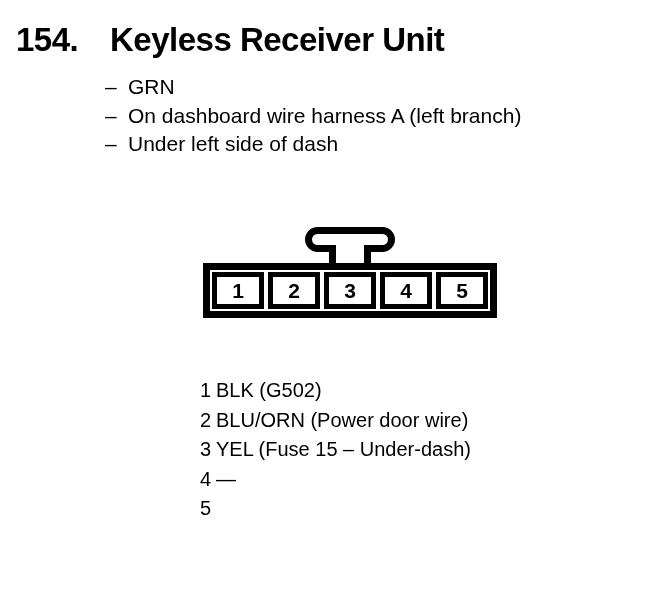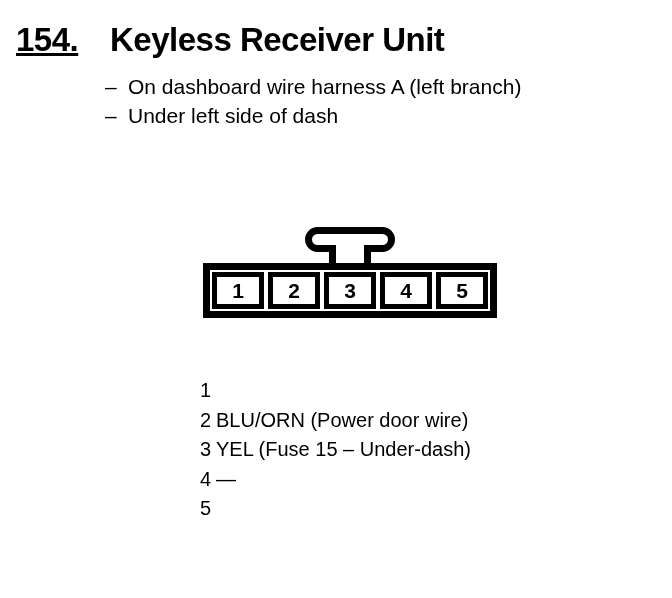--- a/index.html
+++ b/index.html
@@ -24,21 +24,20 @@
     top: 23px;
     font-size: 33px;
     font-weight: bold;
     line-height: 34px;
     white-space: nowrap;
     letter-spacing: -0.5px;
   }
   .heading-num {
     display: inline-block;
     width: 94px;
-    text-decoration: underline;
   }
 
   
   .notes {
     position: absolute;
     left: 105px;
     top: 73px;
     font-size: 21px;
     line-height: 28.5px;
     white-space: nowrap;
@@ -125,20 +124,23 @@
 <body>
 
 <div class="page">
 
   <div class="heading">
     <span class="heading-num">154.</span><span>Keyless Receiver Unit</span>
   </div>
 
   <div class="notes">
     <div class="note-line">
+      <span class="note-dash">–</span><span>GRN</span>
+    </div>
+    <div class="note-line">
       <span class="note-dash">–</span><span>On dashboard wire harness A (left branch)</span>
     </div>
     <div class="note-line">
       <span class="note-dash">–</span><span>Under left side of dash</span>
     </div>
   </div>
 
   <div class="connector">
     <div class="tab-pill"></div>
     <div class="tab-stem"></div>
@@ -157,20 +159,21 @@
       </div>
       <div class="pin-cell">
         <span>5</span>
       </div>
     </div>
   </div>
 
   <div class="legend">
     <div class="legend-row">
       <span class="legend-num">1</span>
+      <span>BLK (G502)</span>
     </div>
     <div class="legend-row">
       <span class="legend-num">2</span>
       <span>BLU/ORN (Power door wire)</span>
     </div>
     <div class="legend-row">
       <span class="legend-num">3</span>
       <span>YEL (Fuse 15 – Under-dash)</span>
     </div>
     <div class="legend-row">

